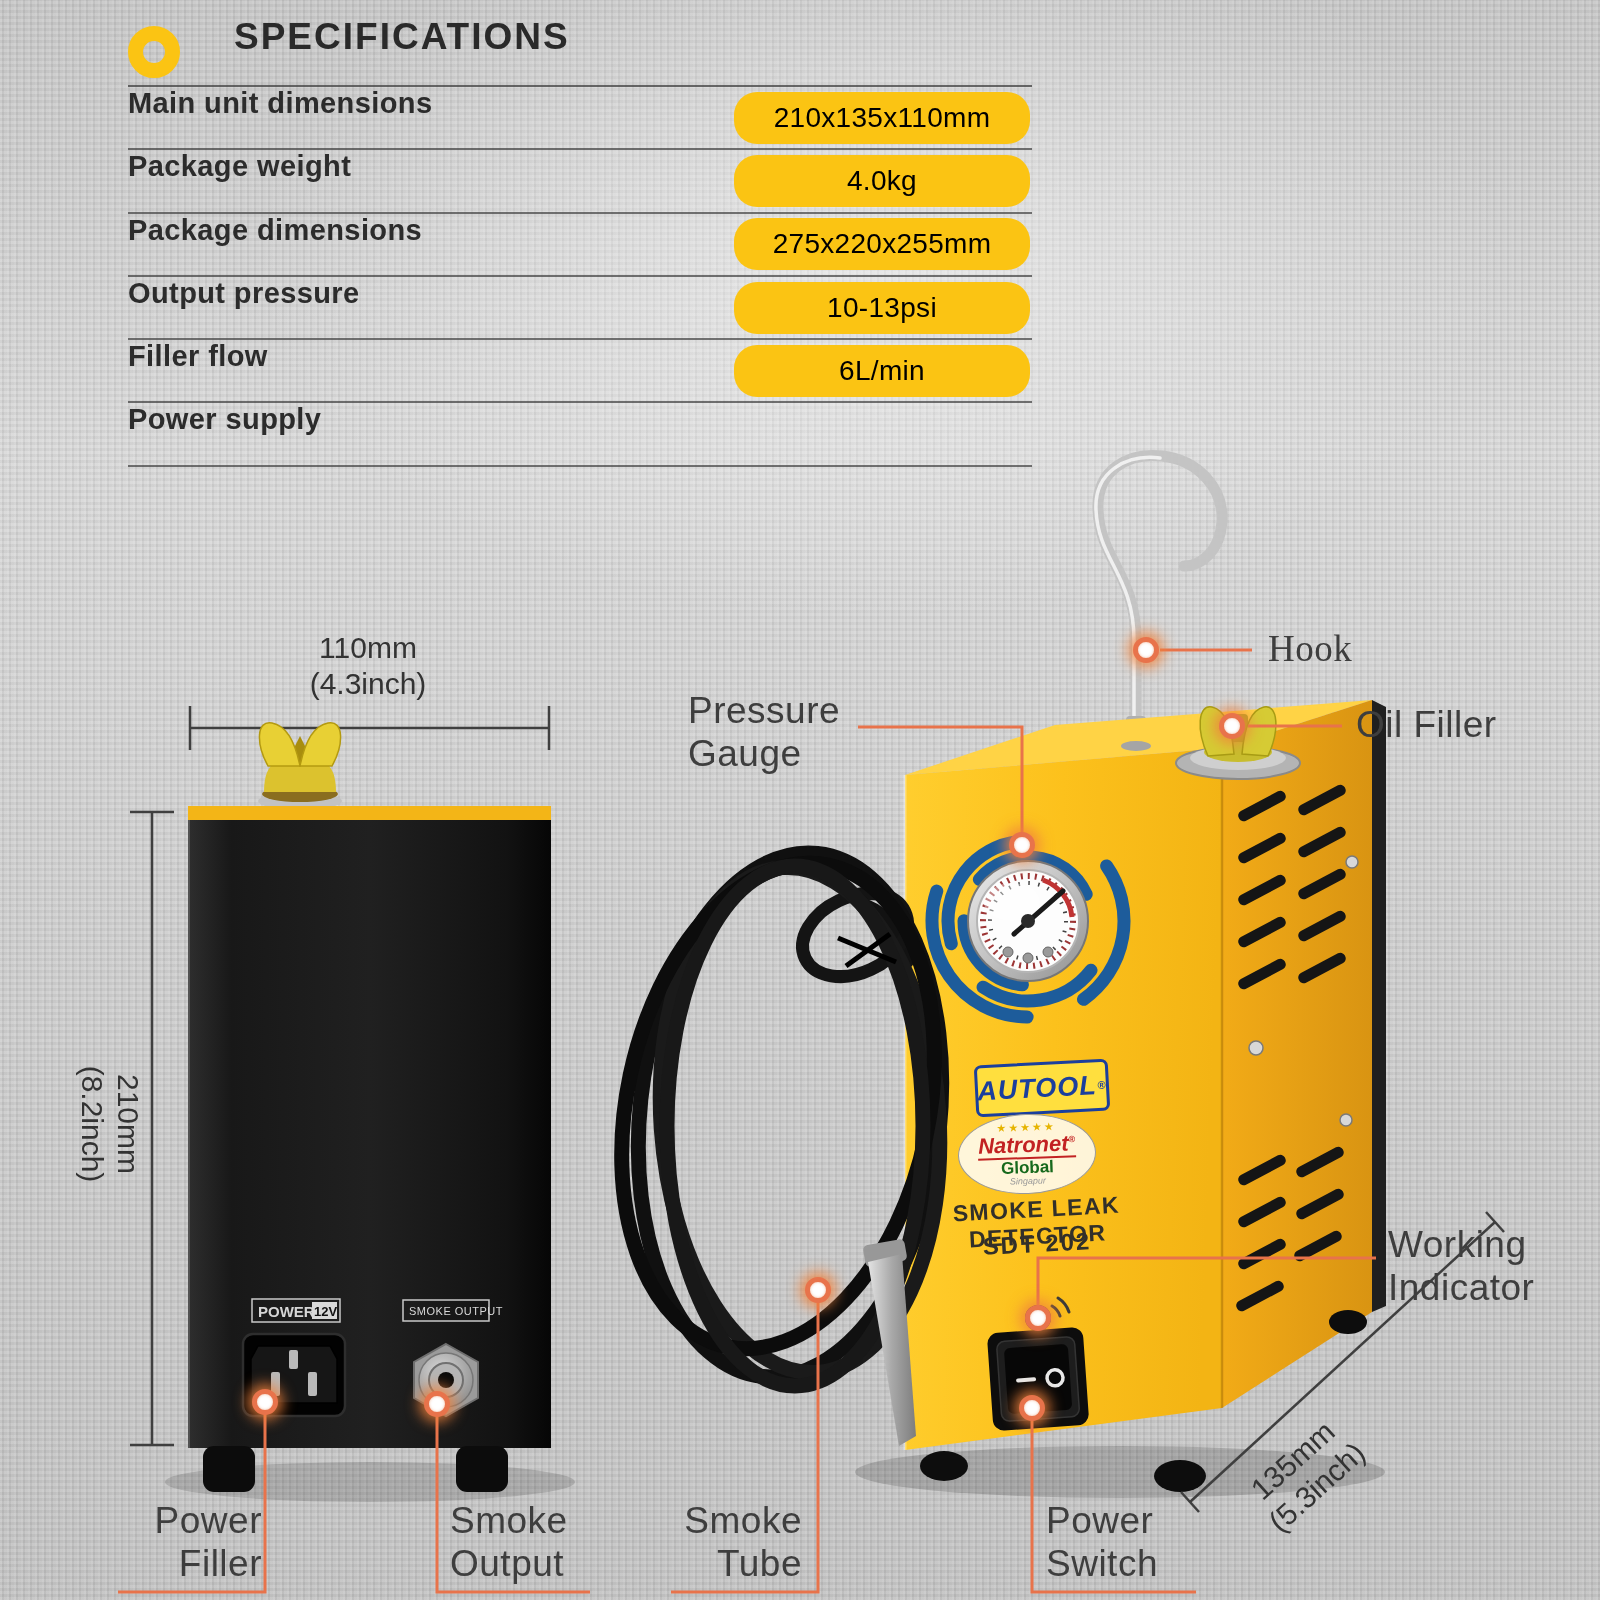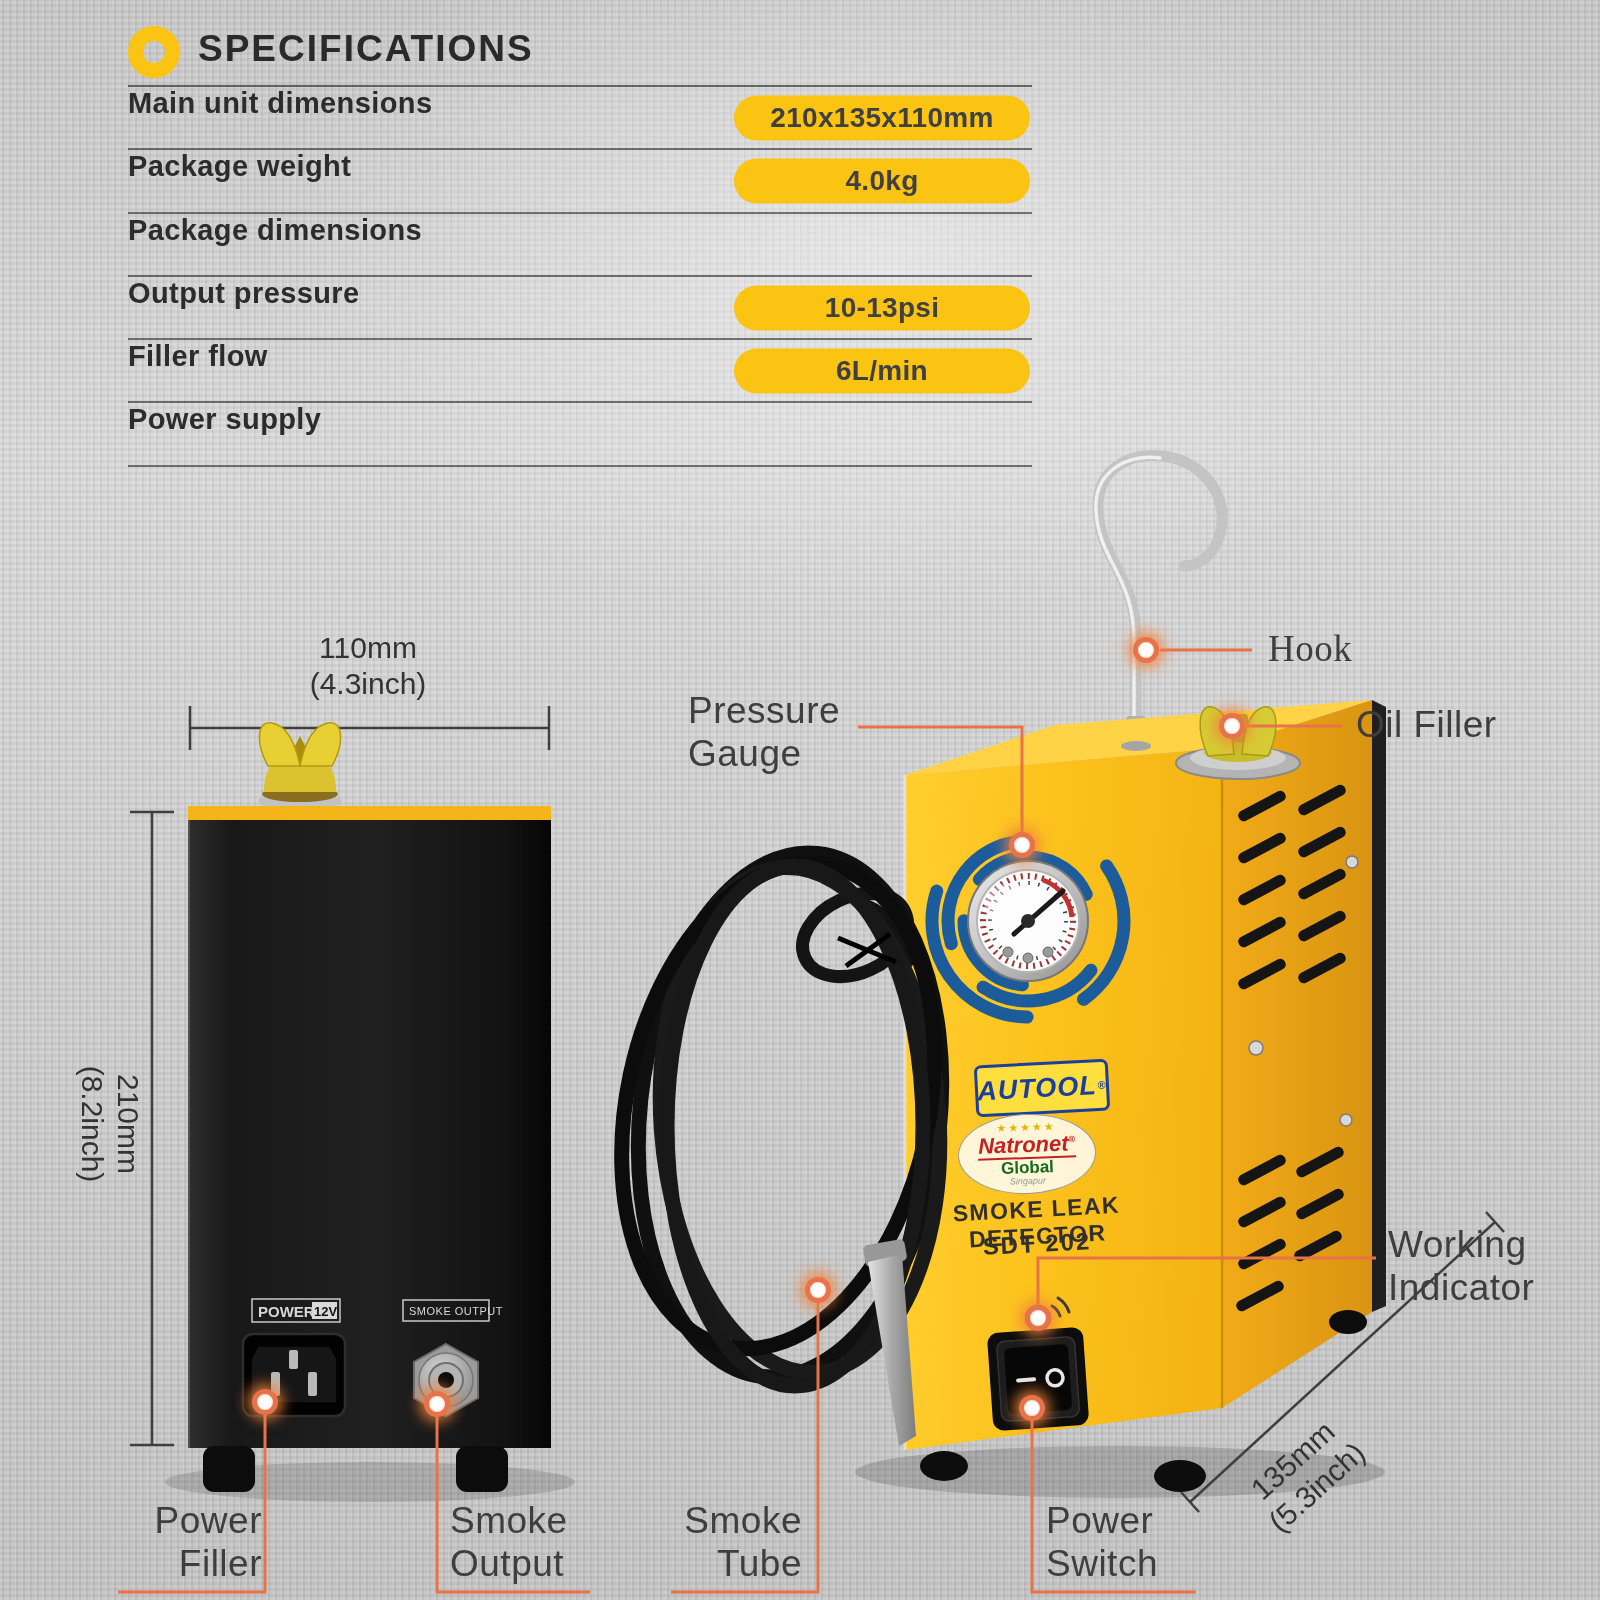--- a/index.html
+++ b/index.html
@@ -9,26 +9,26 @@
     background-color:#d2d2d2;
     background-image:
       radial-gradient(ellipse 900px 520px at 55% 16%, rgba(255,255,255,0.45), rgba(255,255,255,0) 70%),
       repeating-linear-gradient(90deg, rgba(255,255,255,0.10) 0 2px, rgba(0,0,0,0.045) 2px 4px, rgba(255,255,255,0.03) 4px 7px),
       repeating-linear-gradient(0deg, rgba(255,255,255,0.06) 0 3px, rgba(0,0,0,0.035) 3px 6px),
       linear-gradient(180deg,#c7c7c7 0%,#d9d9d9 28%,#cecece 58%,#c3c3c3 100%);
   }
   #art{position:absolute;left:0;top:0;z-index:1;}
   
   .hdr-icon{position:absolute;left:128px;top:26px;width:22px;height:22px;border:15px solid #FBC413;border-radius:50%;z-index:2;}
-  .hdr-title{position:absolute;left:198px;top:28px;font-size:37px;font-weight:bold;letter-spacing:2px;color:#2a2a2a;z-index:2;}
+  .hdr-title{position:absolute;left:198px;top:16px;font-size:37px;font-weight:bold;letter-spacing:2px;color:#2a2a2a;z-index:2;padding-left:36px;}
   
   .spec-table{position:absolute;left:128px;top:85px;width:904px;border-top:2px solid rgba(62,62,62,0.75);z-index:2;}
   .spec-row{position:relative;height:61.3px;border-bottom:2px solid rgba(62,62,62,0.7);display:flex;align-items:flex-start;}
   .spec-label{font-size:29px;font-weight:bold;color:#2c2c2c;letter-spacing:0.4px;}
-  .spec-pill{position:absolute;right:2px;top:50%;transform:translateY(-50%);width:296px;height:45px;background:#FBC413;border-radius:23px;display:flex;align-items:center;justify-content:center;font-size:28px;font-weight:bold;color:#404040;letter-spacing:0.3px;}
+  .spec-pill{position:absolute;right:2px;top:50%;transform:translateY(-50%);width:296px;height:52px;background:#FBC413;border-radius:23px;display:flex;align-items:center;justify-content:center;font-size:28px;font-weight:normal;color:#000000;letter-spacing:0.3px;}
   
   .dot{position:absolute;width:16px;height:16px;background:#fff;border:5px solid #E8734B;border-radius:50%;box-shadow:0 0 14px 5px rgba(240,130,60,0.85), inset 0 0 3px rgba(230,120,60,.5);z-index:3;}
   
   .co-label{position:absolute;font-size:37px;color:#3e3e3e;line-height:1.16;letter-spacing:0.5px;z-index:2;}
   .dim-label{position:absolute;font-size:30px;color:#333;line-height:1.2;text-align:center;z-index:2;}
   
   .autool-badge{position:absolute;left:975px;top:1062px;width:128px;height:46px;background:#ffdf3e;border:3px solid #1b3f9d;border-radius:7px;display:flex;align-items:center;justify-content:center;font-size:27px;font-weight:bold;font-style:italic;color:#1b3f9d;letter-spacing:1px;transform:rotate(-3deg);z-index:2;}
   .autool-badge sup{font-size:11px;font-style:normal;margin-left:1px;}
   .watermark{position:absolute;left:958px;top:1114px;width:136px;height:78px;background:rgba(255,255,255,0.83);border:1px solid #9a9a9a;border-radius:50%;display:flex;flex-direction:column;align-items:center;justify-content:center;transform:rotate(-2deg);z-index:2;overflow:hidden;}
   .wm-stars{font-size:11px;color:#e6b400;letter-spacing:2px;line-height:1;}
@@ -276,20 +276,21 @@
     <div class="spec-row">
       <span class="spec-label">Main unit dimensions</span>
       <span class="spec-pill">210x135x110mm</span>
     </div>
     <div class="spec-row">
       <span class="spec-label">Package weight</span>
       <span class="spec-pill">4.0kg</span>
     </div>
     <div class="spec-row">
       <span class="spec-label">Package dimensions</span>
+      <span class="spec-pill">275x220x255mm</span>
     </div>
     <div class="spec-row">
       <span class="spec-label">Output pressure</span>
       <span class="spec-pill">10-13psi</span>
     </div>
     <div class="spec-row">
       <span class="spec-label">Filler flow</span>
       <span class="spec-pill">6L/min</span>
     </div>
     <div class="spec-row">

